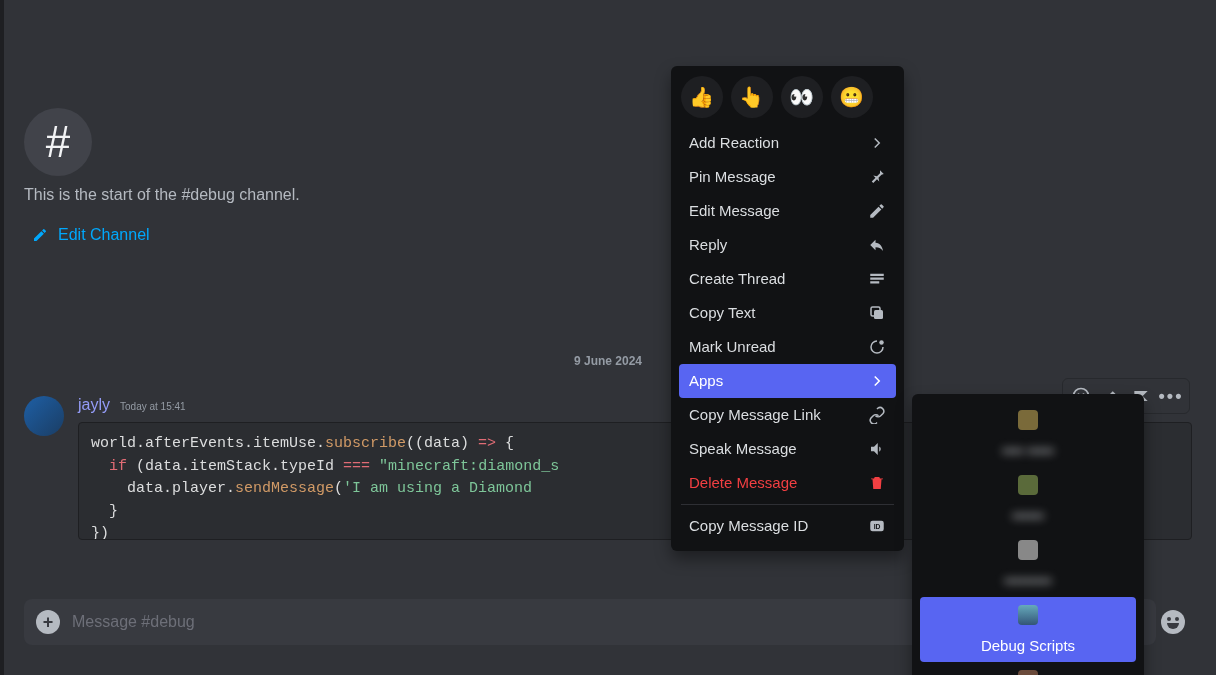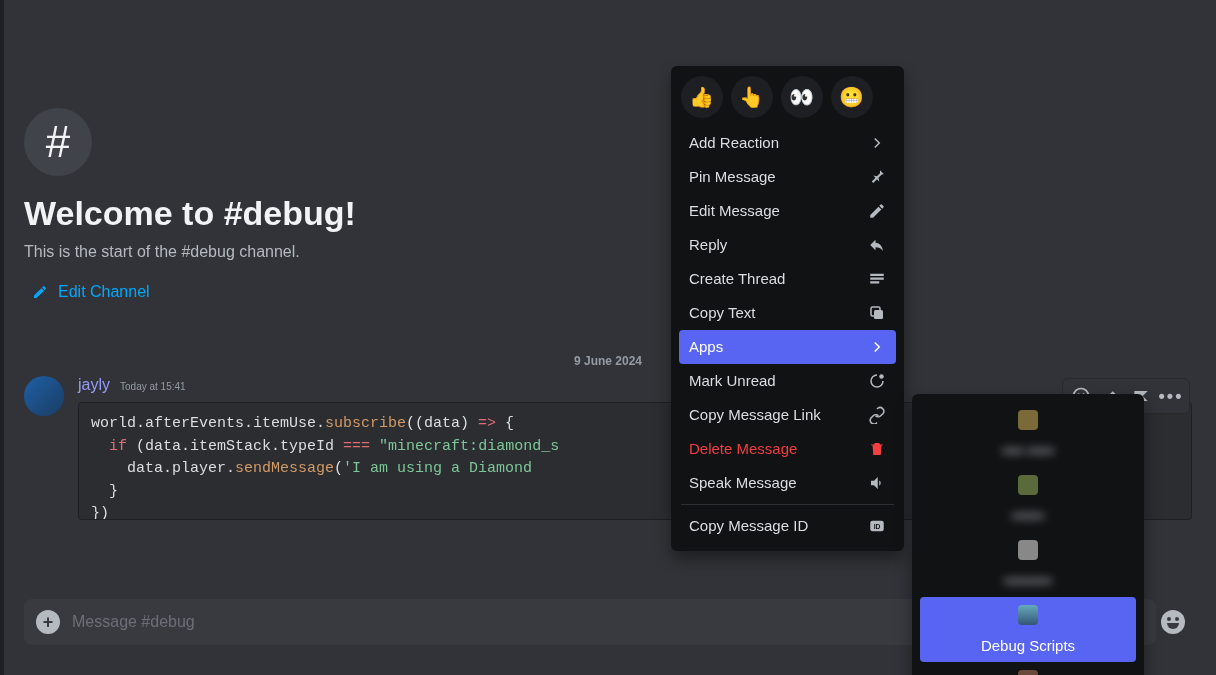--- a/index.html
+++ b/index.html
@@ -24,21 +24,21 @@
   .edit-channel {
     margin-top:22px; display:inline-flex; align-items:center; gap:10px;
     color:#00a8fc; font-size:16px; font-weight:500; padding-left:8px;
   }
   .edit-channel svg { width:16px; height:16px; fill:#00a8fc; }
 
   .divider-row { position:absolute; left:24px; right:24px; top:352px; display:flex; align-items:center;flex-direction:column; }
   .divider-line { flex:1; height:1px; background:#3f4147; }
   .divider-date { padding:2px 8px; color:#949ba4; font-size:12px; font-weight:600; }
 
-  .message { position:absolute; left:24px; right:24px; top:376px; display:flex; gap:14px; }
+  .message { position:absolute; left:24px; right:24px; top:396px; display:flex; gap:14px; }
   .avatar { width:40px; height:40px; border-radius:50%; background:linear-gradient(135deg,#1e5fa5,#1a3d64); flex-shrink:0; }
   .msg-body { flex:1; min-width:0; }
   .msg-head { display:flex; align-items:baseline; gap:10px; }
   .username { color:#949cf7; font-size:16px; font-weight:500; }
   .timestamp { color:#949ba4; font-size:10px; }
   .codeblock {
     margin-top:8px; background:#2b2d31; border:1px solid #1e1f22; border-radius:4px;
     padding:10px 12px; font-family:Liberation Mono, monospace; font-size:15px;
     color:#dcddde; line-height:1.5; overflow:hidden; white-space:pre; height:118px;
   }
@@ -113,21 +113,20 @@
   .emoji-face::after { width:12px; height:6px; border-radius:0 0 8px 8px; top:13px; left:6px; }
 
 </style>
 </head>
 <body>
 
 <div class="scroll-edge-left"></div>
 
 <div class="content">
   <div class="hash-circle">#</div>
-  <h1 class="welcome-title">Welcome to #debug!</h1>
   <p class="welcome-sub">This is the start of the #debug channel.</p>
   <div class="edit-channel">
     <svg viewBox="0 0 24 24">
         <path d="M3 17.25V21h3.75L17.81 9.94l-3.75-3.75L3 17.25zM20.71 7.04a1 1 0 0 0 0-1.41l-2.34-2.34a1 1 0 0 0-1.41 0l-1.83 1.83 3.75 3.75 1.83-1.83z"></path>
       </svg>
     <span>Edit Channel</span>
   </div>
 </div>
 
 <div class="divider-row">
@@ -222,58 +221,58 @@
   </div>
   <div class="ctx-item">
     <span>Copy Text</span>
     <span class="ctx-icon">
         <svg viewBox="0 0 24 24">
           <rect x="8" y="8" width="12" height="12" rx="2"></rect>
           <rect x="4" y="4" width="12" height="12" rx="2" fill="none" stroke="#b5bac1" stroke-width="2"></rect>
         </svg>
       </span>
   </div>
+  <div class="ctx-item">
+    <span>Mark Unread</span>
+    <span class="ctx-icon">
+        <svg viewBox="0 0 24 24">
+          <path d="M12 3a9 9 0 1 0 9 9h-2a7 7 0 1 1-7-7V3z"></path>
+          <circle cx="18" cy="6" r="3"></circle>
+        </svg>
+      </span>
+  </div>
   <div class="ctx-item hl">
     <span>Apps</span>
     <span class="ctx-icon">
         <svg viewBox="0 0 24 24">
           <path d="M9 6l6 6-6 6" fill="none" stroke="#fff" stroke-width="2"></path>
         </svg>
       </span>
   </div>
   <div class="ctx-item">
-    <span>Mark Unread</span>
-    <span class="ctx-icon">
-        <svg viewBox="0 0 24 24">
-          <path d="M12 3a9 9 0 1 0 9 9h-2a7 7 0 1 1-7-7V3z"></path>
-          <circle cx="18" cy="6" r="3"></circle>
-        </svg>
-      </span>
-  </div>
-  <div class="ctx-item">
     <span>Copy Message Link</span>
     <span class="ctx-icon">
         <svg viewBox="0 0 24 24">
           <path d="M10 13a5 5 0 0 0 7 0l3-3a5 5 0 0 0-7-7l-1 1m2 9a5 5 0 0 0-7 0l-3 3a5 5 0 0 0 7 7l1-1" fill="none" stroke="#b5bac1" stroke-width="2"></path>
+        </svg>
+      </span>
+  </div>
+  <div class="ctx-item">
+    <span>Speak Message</span>
+    <span class="ctx-icon">
+        <svg viewBox="0 0 24 24">
+          <path d="M4 9v6h4l5 5V4L8 9H4zm13 3a4 4 0 0 0-2-3.5v7A4 4 0 0 0 17 12z"></path>
         </svg>
       </span>
   </div>
   <div class="ctx-item danger">
     <span>Delete Message</span>
     <span class="ctx-icon">
         <svg viewBox="0 0 24 24">
           <path d="M6 7h12l-1 13H7L6 7zm3-3h6l1 2H8l1-2zM4 6h16v1H4z"></path>
-        </svg>
-      </span>
-  </div>
-  <div class="ctx-item">
-    <span>Speak Message</span>
-    <span class="ctx-icon">
-        <svg viewBox="0 0 24 24">
-          <path d="M4 9v6h4l5 5V4L8 9H4zm13 3a4 4 0 0 0-2-3.5v7A4 4 0 0 0 17 12z"></path>
         </svg>
       </span>
   </div>
   <div class="ctx-sep"></div>
   <div class="ctx-item">
     <span>Copy Message ID</span>
     <span class="ctx-icon">
         <svg viewBox="0 0 24 24">
           <rect x="3" y="5" width="18" height="14" rx="3"></rect>
           <text x="12" y="16" text-anchor="middle" font-size="9" fill="#111214" font-weight="bold">ID</text>

